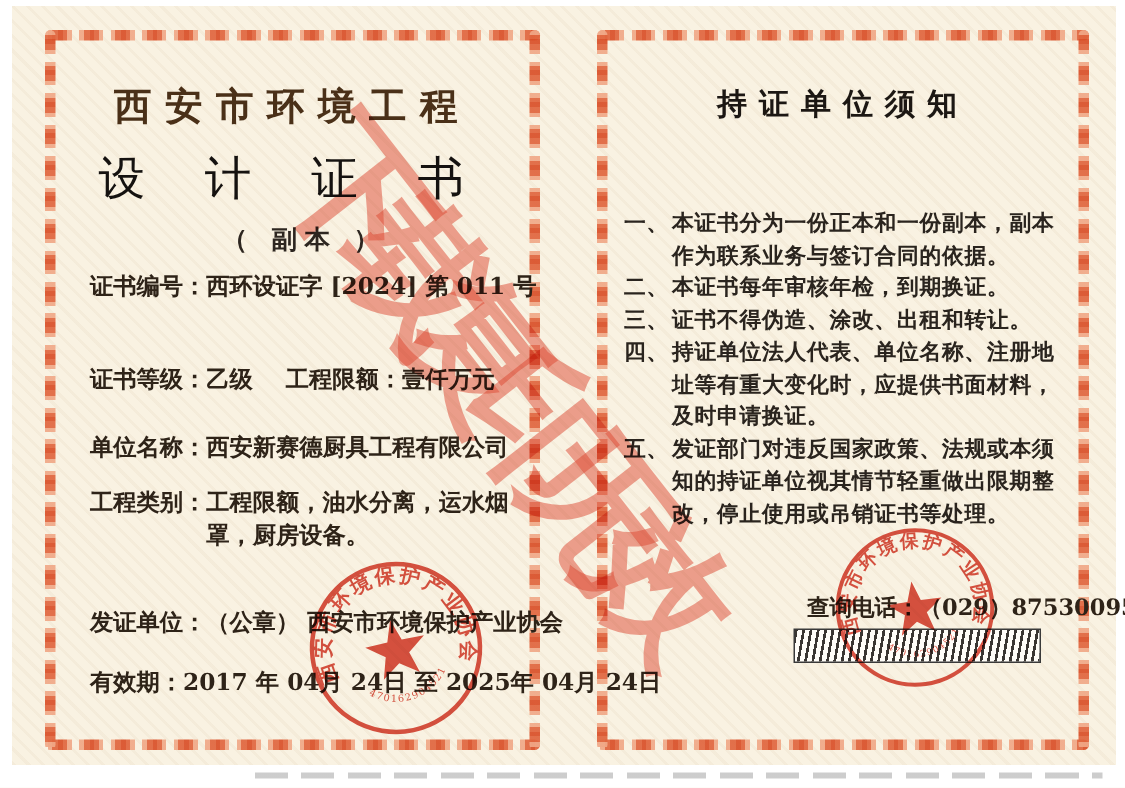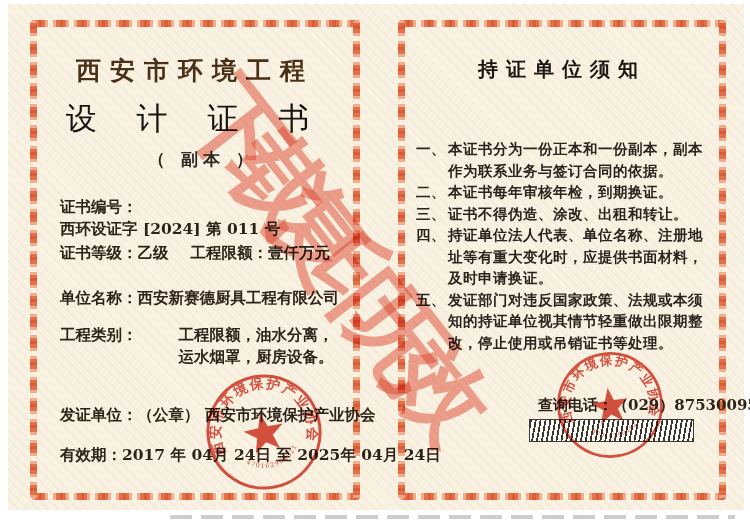--- a/index.html
+++ b/index.html
@@ -21,23 +21,23 @@
     font-size:25px;font-weight:700;color:#4a3018;letter-spacing:9px;}
   .panel-title2{position:absolute;left:22px;top:94px;width:330px;text-align:center;
     font-size:31px;font-weight:400;color:#151210;letter-spacing:15px;}
   .panel-sub{position:absolute;left:30px;top:144px;width:330px;text-align:center;
     font-size:17px;font-weight:600;color:#2d2620;letter-spacing:5px;}
 
   .field{position:absolute;left:52px;font-size:15.5px;font-weight:600;color:#2e2318;
     display:flex;line-height:22px;}
   .field .lab{white-space:nowrap;}
   .field .val{white-space:nowrap;}
-  .field.wrap{width:282px;gap:41px;}
+  .field.wrap{width:282px;}
   .field.wrap .val{white-space:normal;width:222px;}
-  .f-certno{top:192px;flex-direction:column;}
+  .f-certno{top:176px;}
   .f-grade{top:238px;}
   .f-grade .gap{width:22px;}
   .f-company{top:283px;}
   .f-category{top:320px;}
   .f-issuer{top:400px;}
   .f-validity{top:440px;}
 
   .r-title{position:absolute;left:390px;top:52px;width:328px;text-align:center;
     font-size:20px;font-weight:600;color:#1c1713;letter-spacing:8px;}
   .notices{position:absolute;left:408px;top:134px;width:296px;font-size:14.5px;

